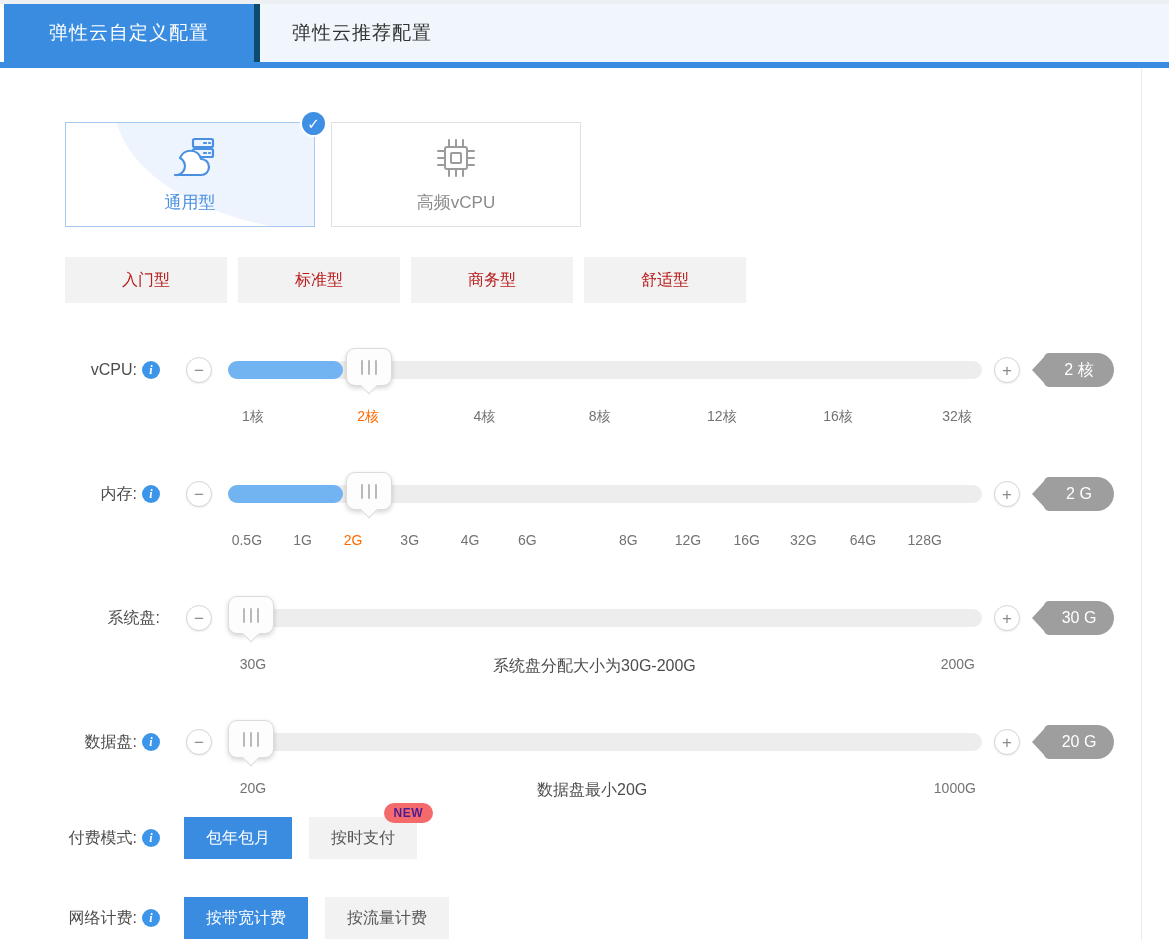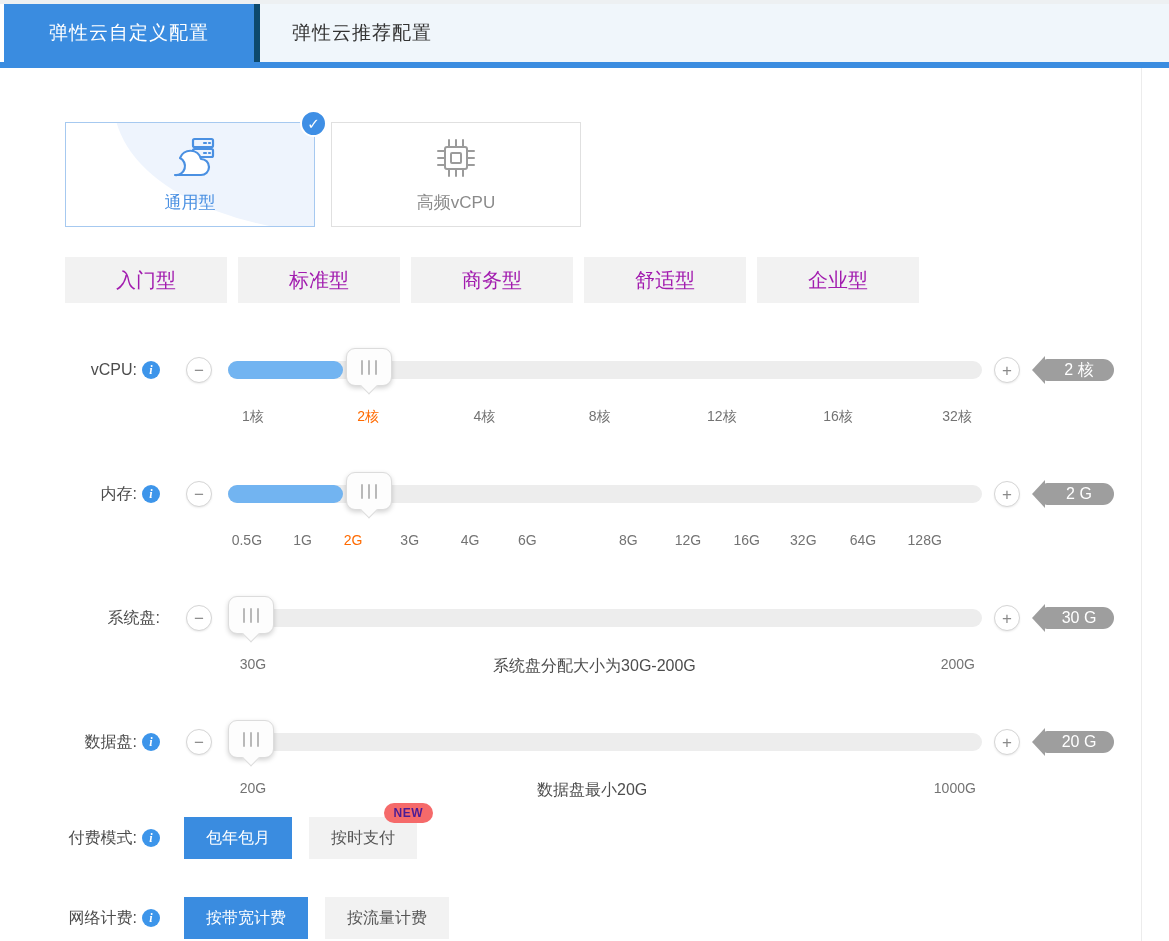--- a/index.html
+++ b/index.html
@@ -24,21 +24,21 @@
   .type-card.selected { border:1px solid #a6c9f0; overflow:visible; }
   .type-card.selected .wash { position:absolute; inset:0; overflow:hidden; }
   .type-card.selected .wash::before { content:""; position:absolute; top:-20px; right:-30px; width:230px; height:130px; background:#eef4fd; border-radius:0 0 0 110%; }
   .card-inner { position:relative; display:flex; flex-direction:column; align-items:center; gap:6px; }
   .card-label { font-size:17px; color:#8a8a8a; }
   .type-card.selected .card-label { color:#4a90e2;font-family:Liberation Serif, serif; }
   .check-badge { position:absolute; top:-13px; right:-13px; width:27px; height:27px; border-radius:50%; background:#3f8fe5; border:2px solid #fff; color:#fff; font-size:15px; font-weight:bold; display:flex; align-items:center; justify-content:center; z-index:3; }
 
   
   .tier-row { margin-top:30px; display:flex; gap:11px; }
-  .tier-btn { width:162px; height:46px; background:#f2f2f2; border:none; font-size:20px; color:#a21caf; font-family:inherit; cursor:pointer; }
+  .tier-btn { width:162px; height:46px; background:#f2f2f2; border:none; font-size:16px; color:#b91c1c; font-family:inherit; cursor:pointer; }
 
   
   .slider-row { position:relative; height:124px; display:flex; align-items:center; margin-top:0; }
   .slider-row.first { margin-top:5px; }
   .row-label { width:95px; display:flex; align-items:center; justify-content:flex-end; gap:5px; font-size:16px; color:#4d4d4d; }
   .info-icon { width:18px; height:18px; border-radius:50%; background:#3d95ea; color:#fff; font-size:12px; font-weight:bold; font-style:italic; font-family:"Liberation Serif",serif; display:inline-flex; align-items:center; justify-content:center; cursor:pointer; flex:none; }
   .step-btn { width:26px; height:26px; border-radius:50%; border:1px solid #d5d5d5; background:#fff; color:#8a8a8a; font-size:17px; line-height:1; display:flex; align-items:center; justify-content:center; cursor:pointer; box-shadow:0 1px 2px rgba(0,0,0,0.08); font-family:inherit; flex:none; }
   .step-minus { margin-left:26px; }
   .step-plus { margin-left:12px; }
 
@@ -46,21 +46,21 @@
   .fill { position:absolute; left:0; top:0; bottom:0; background:#72b4f1; border-radius:9px; }
   .handle { position:absolute; top:-13px; width:46px; height:38px; background:#fdfdfd; border:1px solid #dcdcdc; border-radius:9px; box-shadow:0 2px 5px rgba(0,0,0,0.18); transform:translateX(-50%); display:flex; align-items:center; justify-content:center; gap:5px; z-index:2; cursor:grab; }
   .handle::after { content:""; position:absolute; bottom:-6.5px; left:50%; width:11px; height:11px; background:#fdfdfd; border-right:1px solid #dcdcdc; border-bottom:1px solid #dcdcdc; transform:translateX(-50%) rotate(45deg); }
   .grip { width:2px; height:15px; background:#b9b9b9; border-radius:1px; }
 
   .ticks { position:absolute; left:0; right:0; top:47px; height:20px; font-size:14px; color:#737373; }
   .ticks span { position:absolute; transform:translateX(-50%); white-space:nowrap; cursor:pointer; }
   .ticks span.active { color:#ff6a00; }
   .ticks span.hint { font-size:16px; color:#4d4d4d; cursor:default; }
 
-  .value-badge { position:relative; margin-left:24px; min-width:70px; height:22px; padding:0 10px; background:#9e9e9e; color:#fff; border-radius:5px 17px 17px 5px; display:flex; align-items:center; justify-content:center; font-size:16px; flex:none; }
+  .value-badge { position:relative; margin-left:24px; min-width:70px; height:34px; padding:0 10px; background:#9e9e9e; color:#fff; border-radius:5px 17px 17px 5px; display:flex; align-items:center; justify-content:center; font-size:16px; flex:none; }
   .value-badge::before { content:""; position:absolute; left:-12px; top:50%; transform:translateY(-50%); border-top:14px solid transparent; border-bottom:14px solid transparent; border-right:13px solid #9e9e9e; }
 
   
   .choice-row { display:flex; align-items:center; margin-top:6px; height:56px; }
   .choice-row.network { margin-top:24px; }
   .choice-group { display:flex; gap:17px; margin-left:24px; }
   .choice-btn { position:relative; height:42px; padding:0 22px; font-size:16px; background:#f2f2f2; color:#555; border:none; font-family:inherit; cursor:pointer; }
   .choice-btn.selected { background:#3a8ce0; color:#fff; }
   .new-badge { position:absolute; top:-14px; right:-16px; background:#f56a6a; color:#4c1d95; font-size:12px; font-weight:bold; padding:3px 10px; border-radius:11px; letter-spacing:0.5px; }
 </style>
@@ -127,21 +127,20 @@
           <div class="card-label">高频vCPU</div>
         </div>
       </div>
     </div>
 
     <div class="tier-row">
       <button class="tier-btn">入门型</button>
       <button class="tier-btn">标准型</button>
       <button class="tier-btn">商务型</button>
       <button class="tier-btn">舒适型</button>
-      <button class="tier-btn">企业型</button>
     </div>
 
     <div class="slider-row first">
       <div class="row-label">
         <span>vCPU:</span>
         <span class="info-icon">i</span>
       </div>
       <button class="step-btn step-minus">−</button>
       <div class="slider">
         <div class="fill" style="width:15.2%"></div>

